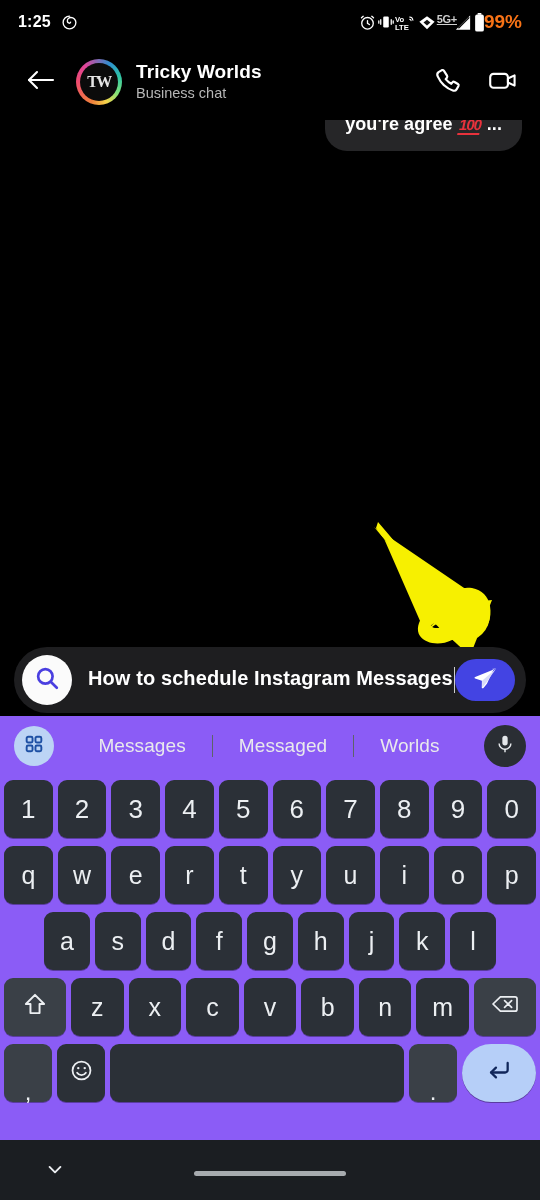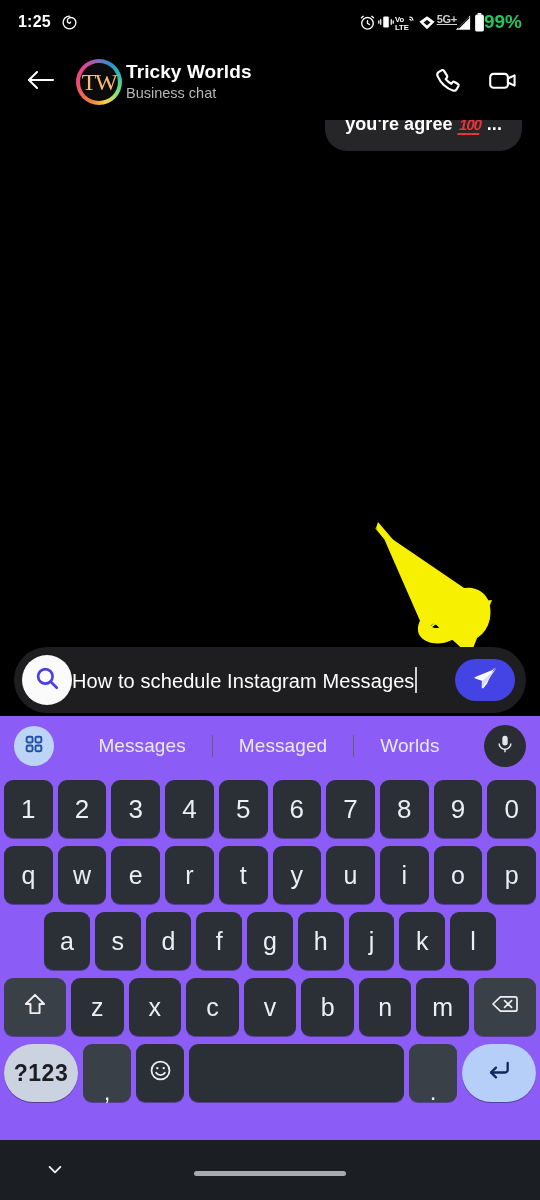--- a/index.html
+++ b/index.html
@@ -14,43 +14,43 @@
   
   .statusbar {
     position:absolute; top:0; left:0; width:540px; height:44px;
     display:flex; align-items:center; justify-content:space-between;
     padding:0 18px; background:#000;
   }
   .sb-left { display:flex; align-items:center; gap:10px; }
   .sb-clock { font-size:16px; font-weight:700; letter-spacing:.2px; color:#fff; }
   .sb-right { display:flex; align-items:center; }
   .sb-ic { display:flex; align-items:center; justify-content:center; }
-  .sb-batt-text { font-size:19px; font-weight:700; color:#22c55e; margin-left:-2px; }
+  .sb-batt-text { font-size:19px; font-weight:700; color:#f97316; margin-left:-2px; }
   .sb-5g { font-size:11px; font-weight:700; color:#cfcfcf; letter-spacing:-.3px; margin-bottom:7px; margin-right:-4px;text-decoration:underline;}
 
   
   .header {
     position:absolute; top:44px; left:0; width:540px; height:76px;
     display:flex; align-items:center; background:#000; padding:0 18px;
   }
   .back-btn { width:46px; height:46px; display:flex; align-items:center; justify-content:center; flex:0 0 auto; }
   .avatar-wrap { position:relative; width:46px; height:46px; margin-left:12px; flex:0 0 auto; }
   .avatar-ring {
     position:absolute; inset:0; border-radius:50%;
     background:conic-gradient(from 200deg, #f0803c 0deg, #ef4b6e 70deg, #e0449a 120deg, #2e8fd0 190deg, #2ec4a6 235deg, #7ee37a 280deg, #f7d34a 320deg, #f0803c 360deg);
   }
   .avatar-inner {
     position:absolute; inset:4px; border-radius:50%;
     background:#0b0b0b; display:flex; align-items:center; justify-content:center;
   }
   .avatar-initials {
-    font-size:24px; font-weight:400; color:#fdba74; letter-spacing:-1.5px;
+    font-size:16px; font-weight:700; color:#e5e5e5; letter-spacing:-1.5px;
     font-family:"Liberation Serif", serif;
   }
-  .titles { margin-left:4px; flex:1 1 auto; min-width:0; }
+  .titles { margin-left:14px; flex:1 1 auto; min-width:0; }
   .chat-title { font-size:19px; font-weight:700; color:#fff; line-height:1.15; letter-spacing:.1px; }
   .chat-sub { font-size:14.5px; color:#b6b6b6; line-height:1.3; margin-top:1px; }
   .hdr-actions { display:flex; align-items:center; gap:26px; flex:0 0 auto; padding-right:4px; }
   .hdr-ic { width:30px; height:30px; display:flex; align-items:center; justify-content:center; }
 
   
   .chat-area { position:absolute; top:120px; left:0; width:540px; height:515px; background:#000; overflow:hidden; }
   .bubble-row { display:flex; justify-content:flex-end; padding:0 18px;margin-left:26px; }
   .bubble {
     background:#262628; color:#fff;
@@ -76,23 +76,23 @@
   .input-bar {
     position:absolute; left:14px; top:647px; width:512px; height:66px;
     background:#1e1e20; border-radius:34px;
     display:flex; align-items:center; padding:0 11px 0 8px;
   }
   .search-circle {
     width:50px; height:50px; border-radius:50%; background:#fbfbfb;
     display:flex; align-items:center; justify-content:center; flex:0 0 auto;
   }
   .input-text {
-    flex:1 1 auto; margin-left:0; font-size:20px; color:#fff;
+    flex:1 1 auto; margin-left:16px; font-size:20px; color:#fff;
     letter-spacing:.1px; white-space:nowrap; overflow:hidden;
-    display:flex; align-items:flex-end;
+    display:flex; align-items:flex-start;font-weight:bold;
   }
   .caret { display:inline-block; width:1.5px; height:26px; background:#cfcfcf; margin-left:1px; }
   .send-btn {
     width:60px; height:42px; border-radius:22px; background:#4344e3;
     display:flex; align-items:center; justify-content:center; flex:0 0 auto;
   }
 
   
   .keyboard {
     position:absolute; left:0; top:716px; width:540px; height:484px;
@@ -379,21 +379,20 @@
       <span>
         <svg width="30" height="26" viewBox="0 0 30 24" fill="none" stroke="#eceff2" stroke-width="1.7" stroke-linejoin="round" stroke-linecap="round">
           <path d="M10.4 4.8H25a2 2 0 0 1 2 2v10.4a2 2 0 0 1-2 2H10.4L3 12Z"></path>
           <path d="M14.6 8.6l7 6.8M21.6 8.6l-7 6.8"></path>
         </svg>
       </span>
     </div>
   </div>
 
   <div class="krow">
-    <div class="key sym-round">?123</div>
     <div class="key narrow comma">
       <span class="punct-glyph lowered">,</span>
     </div>
     <div class="key narrow">
       <span>
         <svg width="25" height="25" viewBox="0 0 24 24" fill="none" stroke="#eceff2" stroke-width="1.7">
           <circle cx="12" cy="12" r="8.6"></circle>
           <circle cx="8.9" cy="9.7" r="1.15" fill="#eceff2" stroke="none"></circle>
           <circle cx="15.1" cy="9.7" r="1.15" fill="#eceff2" stroke="none"></circle>
           <path d="M7.8 14.2a5 5 0 0 0 8.4 0" stroke-linecap="round"></path>

